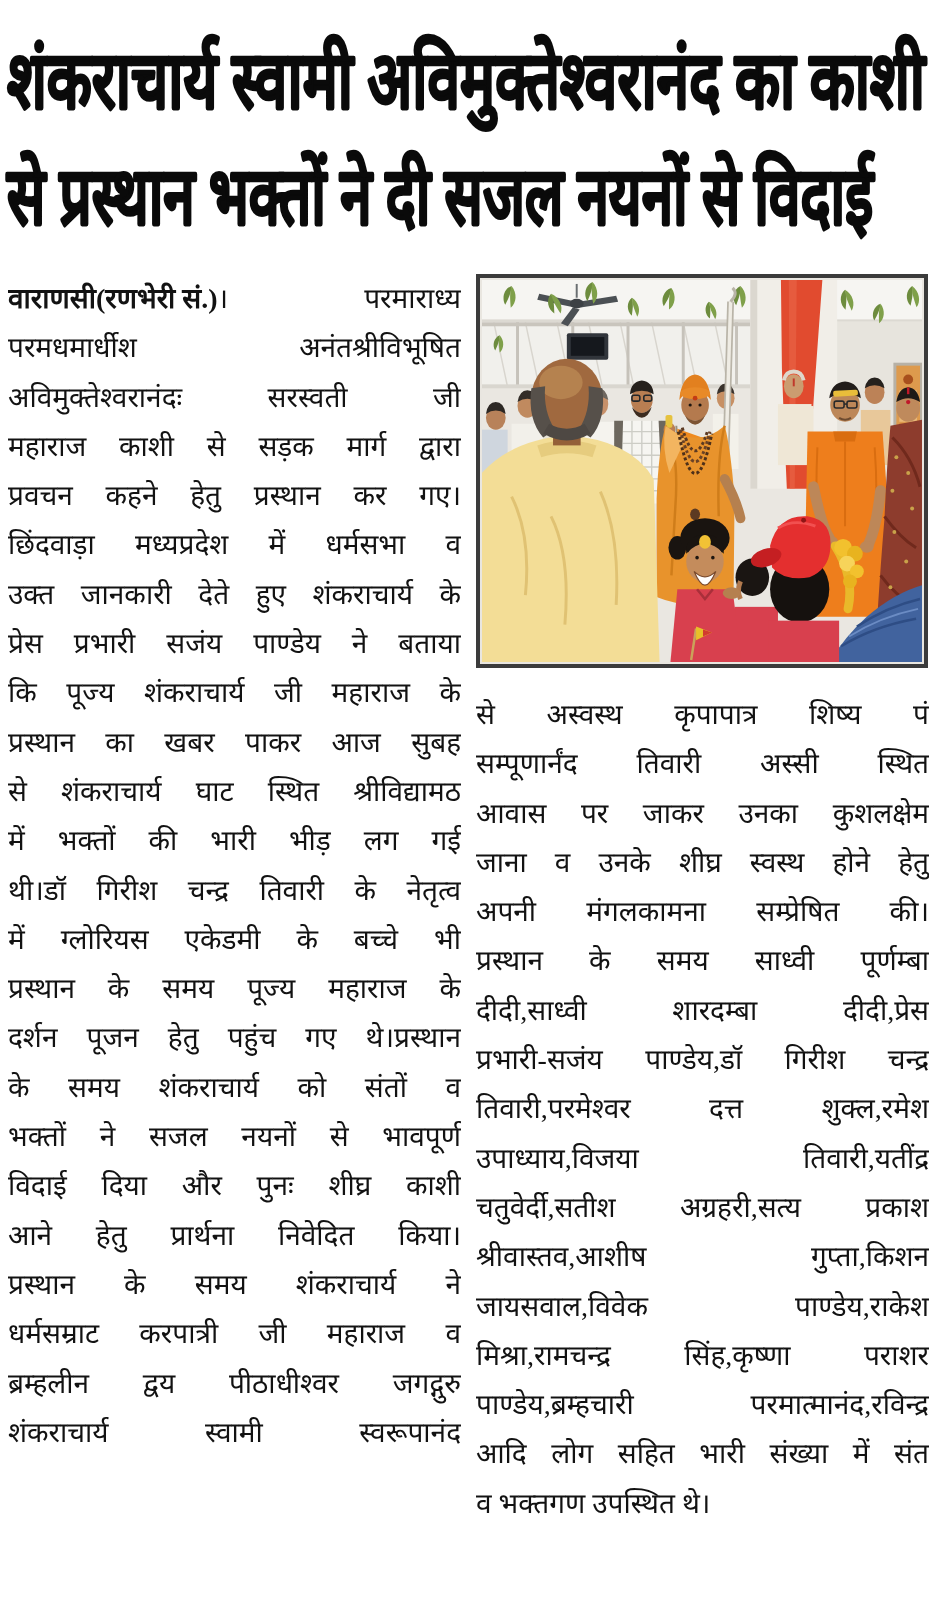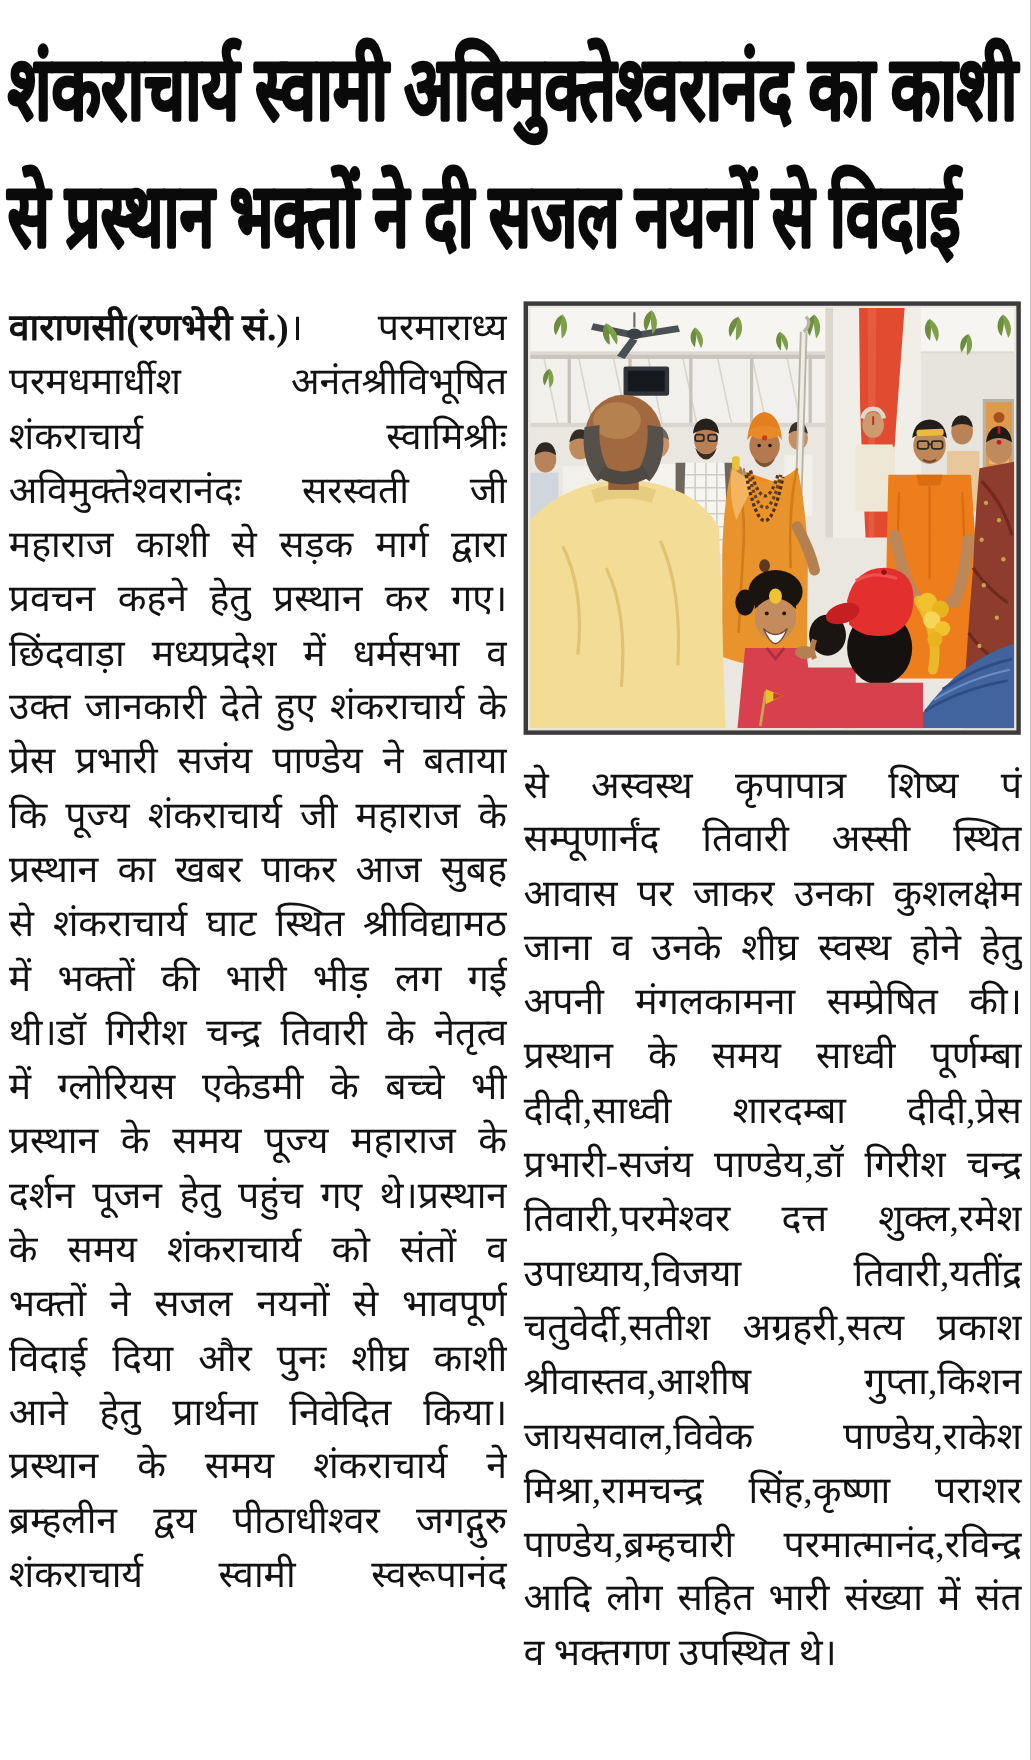--- a/index.html
+++ b/index.html
@@ -10,21 +10,21 @@
   }
   .headline-svg{position:absolute;left:5px;top:12px;}
   .headline-svg text{
     font-family:"Liberation Serif","DejaVu Serif",serif;
     font-weight:bold;fill:#0a0a0a;stroke:#0a0a0a;stroke-width:2.4;
     stroke-linejoin:round;font-size:80px;
   }
   .columns{position:absolute;left:8px;top:274px;width:921px;display:flex;gap:15px;}
   .col{width:453px;}
   .bodyline{
-    font-size:34px;line-height:49.3px;height:49.3px;overflow:hidden;
+    font-size:28px;line-height:49.3px;height:49.3px;overflow:hidden;
     text-align:justify;text-align-last:justify;color:#121212;
   }
   .bodyline.lastleft{text-align-last:left;}
   .lead{display:flex;justify-content:space-between;align-items:baseline;}
   .lead .bold{font-weight:bold;}
   .photo-frame{
     box-sizing:border-box;width:452px;height:394px;
     border:4px solid #3b3b3b;background:#e9e6e0;margin-bottom:22px;padding:2px;
   }
   .photo-frame svg{display:block;width:440px;height:382px;}
@@ -40,40 +40,40 @@
   </svg>
 
   <div class="columns">
 
     <div class="col">
       <div class="bodyline lead">
         <span><span class="bold">वाराणसी(रणभेरी सं.)</span><span>।</span></span>
         <span>परमाराध्य</span>
       </div>
       <div class="bodyline">परमधमार्धीश अनंतश्रीविभूषित</div>
-      <div class="bodyline">शंकराचार्य स्वामिश्रीः</div>
       <div class="bodyline">अविमुक्तेश्वरानंदः सरस्वती जी</div>
       <div class="bodyline">महाराज काशी से सड़क मार्ग द्वारा</div>
       <div class="bodyline">प्रवचन कहने हेतु प्रस्थान कर गए।</div>
       <div class="bodyline">छिंदवाड़ा मध्यप्रदेश में धर्मसभा व</div>
       <div class="bodyline">उक्त जानकारी देते हुए शंकराचार्य के</div>
       <div class="bodyline">प्रेस प्रभारी सजंय पाण्डेय ने बताया</div>
       <div class="bodyline">कि पूज्य शंकराचार्य जी महाराज के</div>
       <div class="bodyline">प्रस्थान का खबर पाकर आज सुबह</div>
       <div class="bodyline">से शंकराचार्य घाट स्थित श्रीविद्यामठ</div>
       <div class="bodyline">में भक्तों की भारी भीड़ लग गई</div>
       <div class="bodyline">थी।डॉ गिरीश चन्द्र तिवारी के नेतृत्व</div>
       <div class="bodyline">में ग्लोरियस एकेडमी के बच्चे भी</div>
       <div class="bodyline">प्रस्थान के समय पूज्य महाराज के</div>
       <div class="bodyline">दर्शन पूजन हेतु पहुंच गए थे।प्रस्थान</div>
       <div class="bodyline">के समय शंकराचार्य को संतों व</div>
       <div class="bodyline">भक्तों ने सजल नयनों से भावपूर्ण</div>
       <div class="bodyline">विदाई दिया और पुनः शीघ्र काशी</div>
       <div class="bodyline">आने हेतु प्रार्थना निवेदित किया।</div>
       <div class="bodyline">प्रस्थान के समय शंकराचार्य ने</div>
+      <div class="bodyline">धर्मसम्राट करपात्री जी महाराज व</div>
       <div class="bodyline">ब्रम्हलीन द्वय पीठाधीश्वर जगद्गुरु</div>
       <div class="bodyline">शंकराचार्य स्वामी स्वरूपानंद</div>
     </div>
 
     <div class="col">
 
       <div class="photo-frame" role="img" aria-label="शंकराचार्य स्वामी अविमुक्तेश्वरानंद भक्तों व स्कूली बच्चों के बीच विदाई के समय">
         <svg viewBox="0 0 446 388" preserveAspectRatio="none">
           <defs>
             <g id="leaf">

